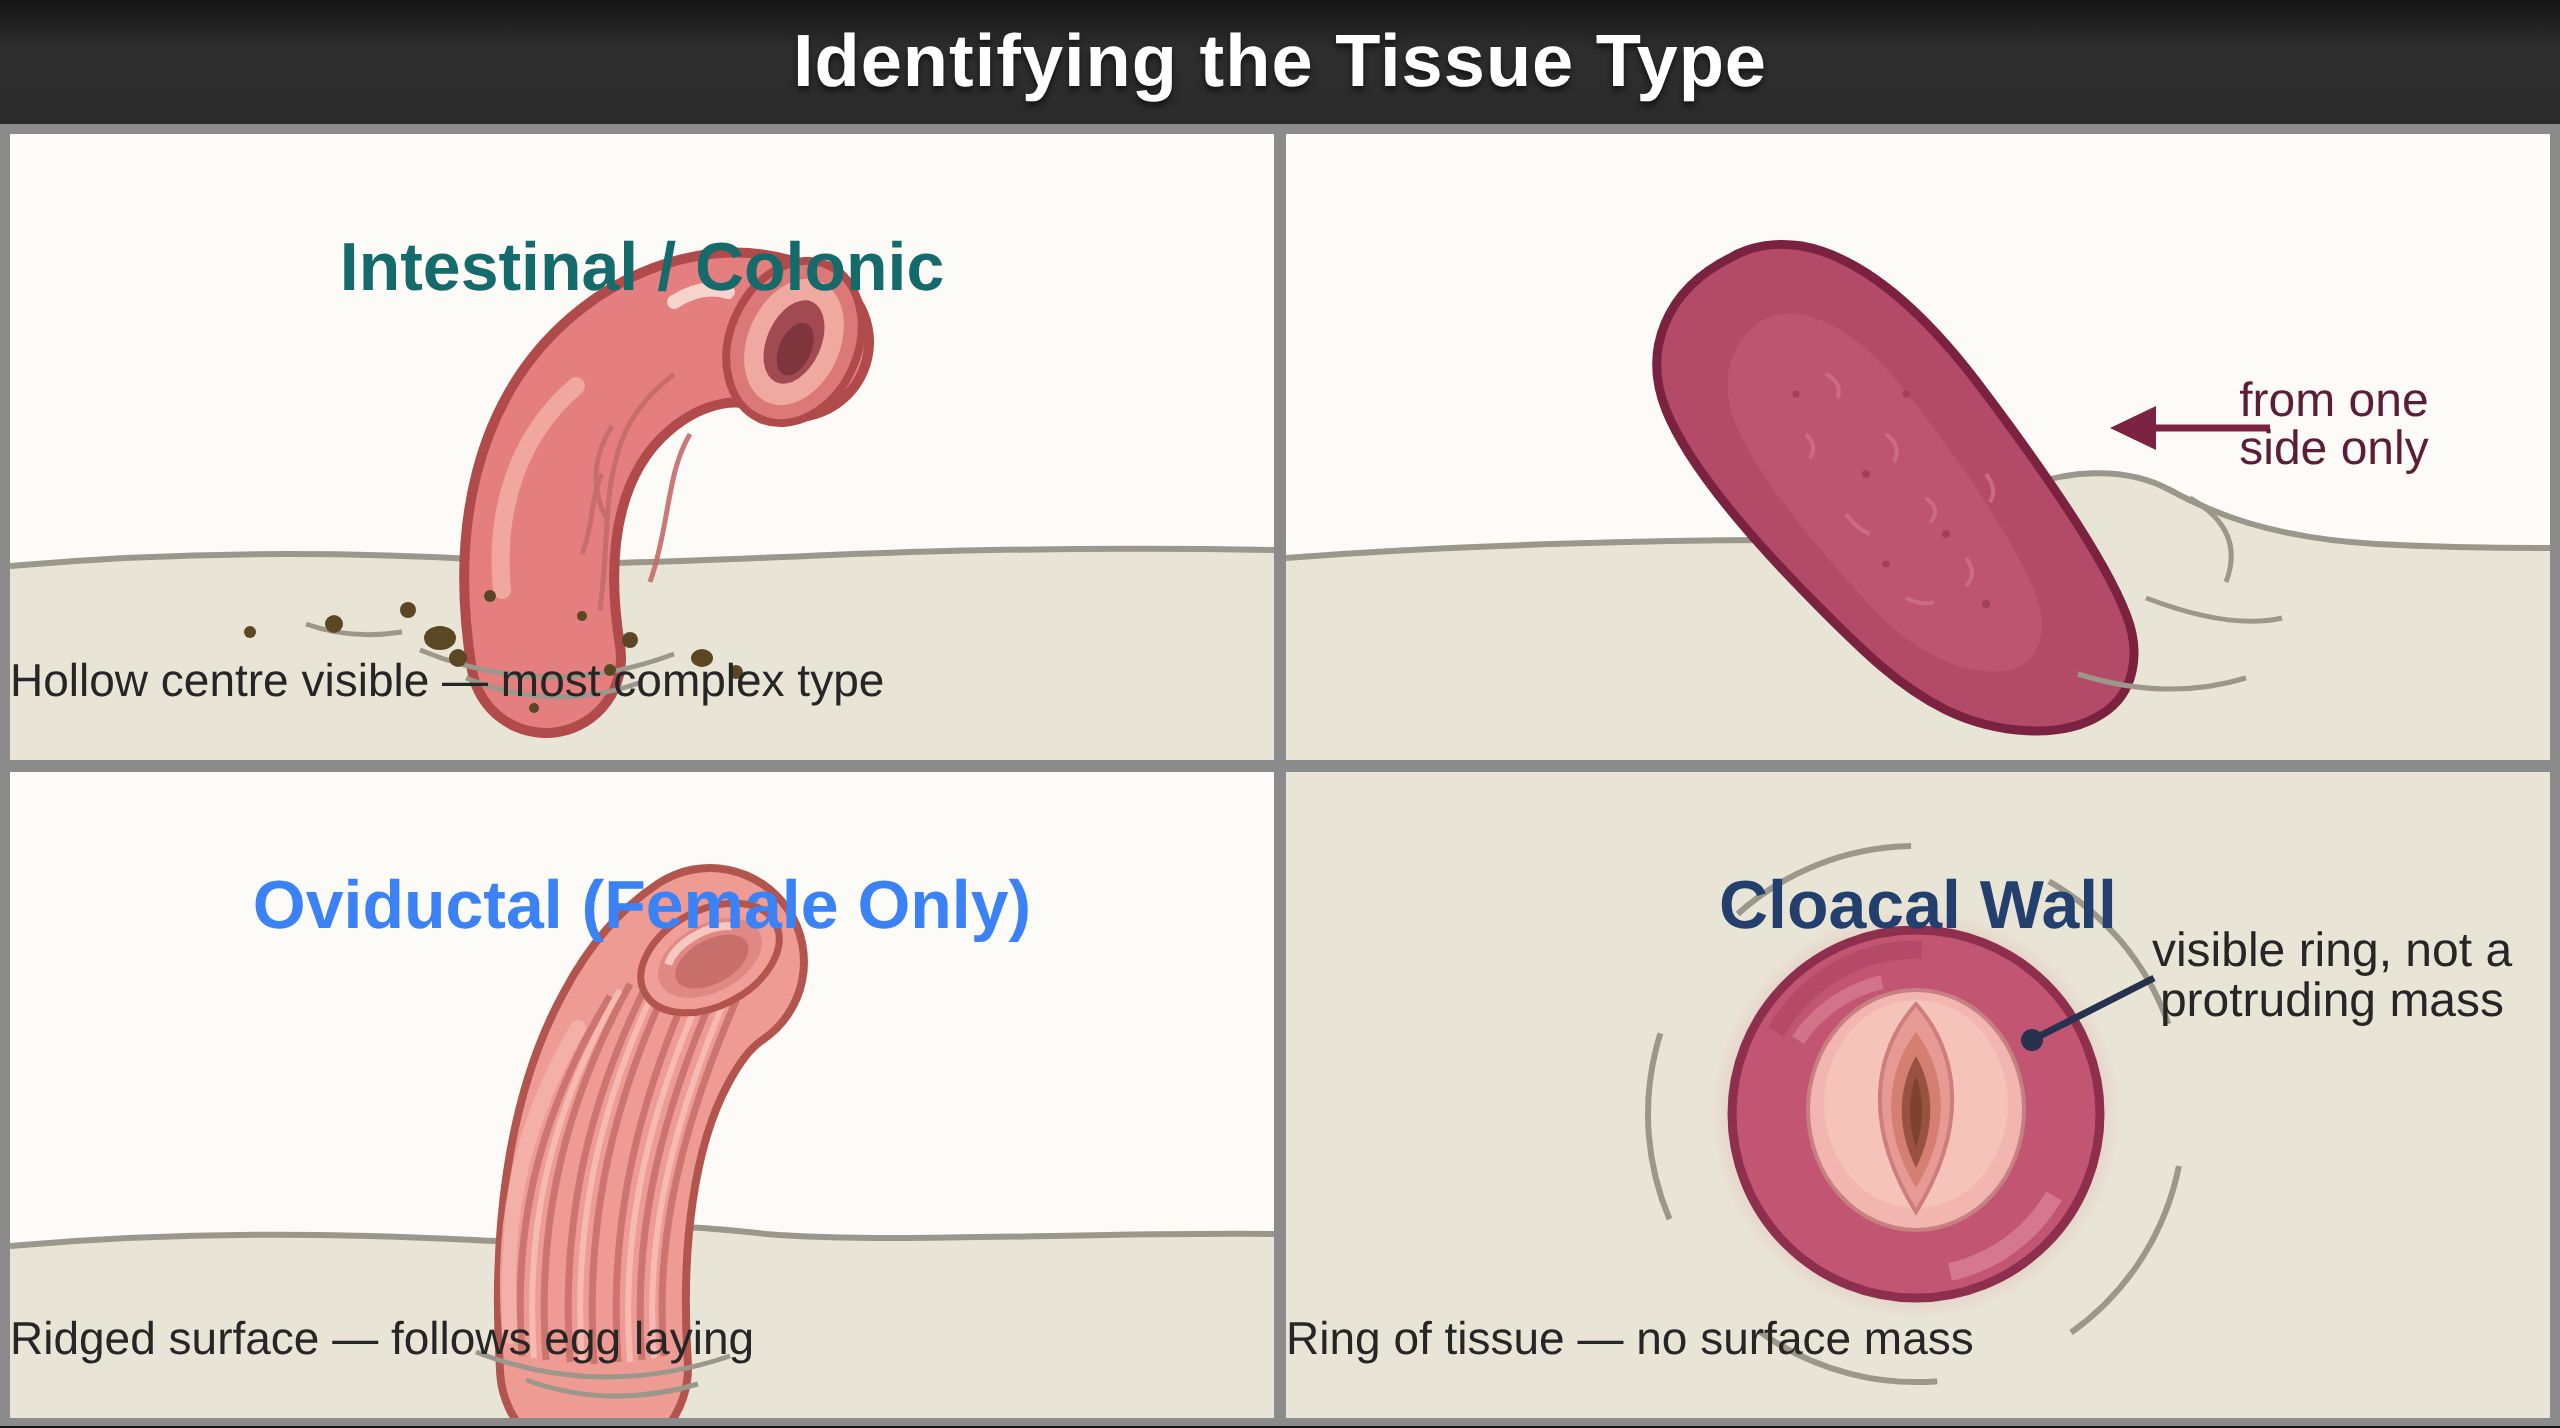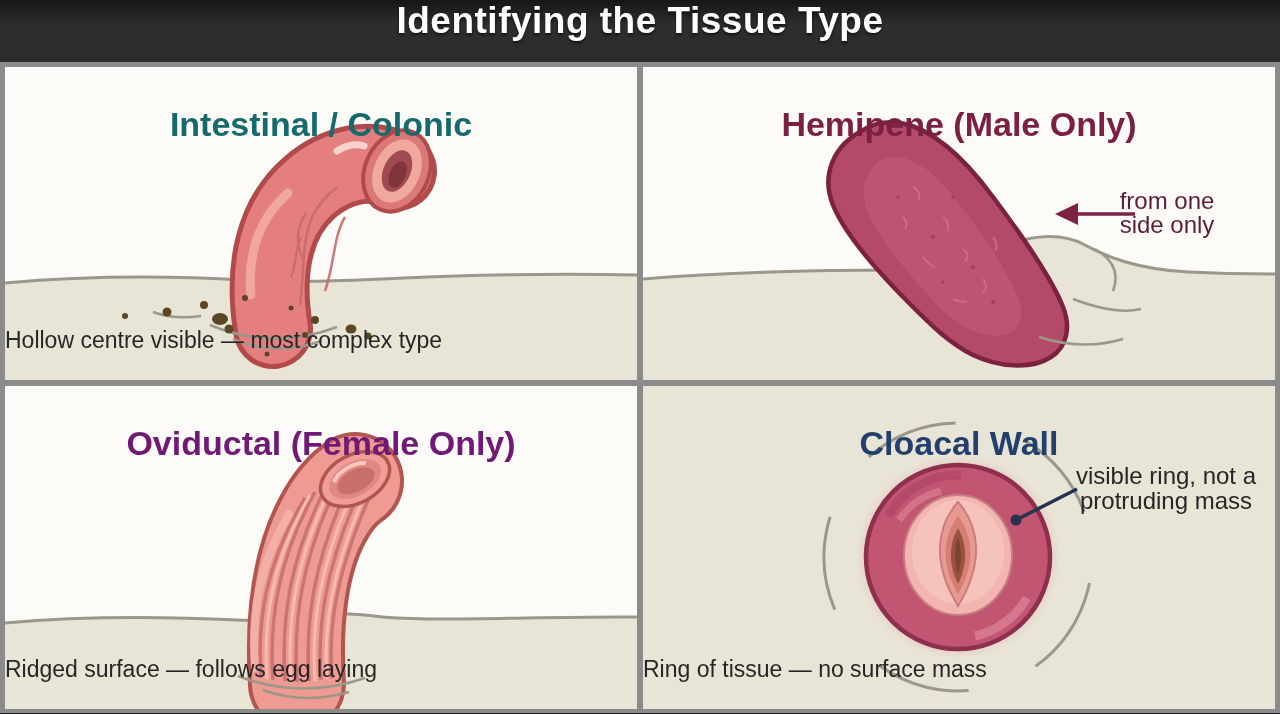--- a/index.html
+++ b/index.html
@@ -6,44 +6,44 @@
   * { box-sizing:border-box; }
   #stage {
     position:relative; width:1280px; height:714px;
     background:#151515; overflow:hidden;
     font-family:"Liberation Sans", sans-serif;
   }
   
   #title-bar {
     height:62px; width:1280px;
     background:linear-gradient(#161616, #2e2e2e 40%, #2b2b2b);
-    display:flex; align-items:flex-start; justify-content:center;
+    display:flex; align-items:center; justify-content:center;
   }
   #title-bar h1 {
     margin:0; color:#fff; font-size:37px; font-weight:bold; letter-spacing:.5px;
     text-shadow:0 2px 3px rgba(0,0,0,.6);
   }
   
   #grid {
     display:grid;
     grid-template-columns:632px 632px;
     grid-template-rows:313px 323px;
     gap:6px;
     background:#8b8b8b;
     padding:5px 5px 4px 5px;
   }
   .panel { position:relative; background:#fcfbf8; overflow:hidden; }
   .panel.beige { background:#e9e5d6;padding-left:16px; }
   .panel-title {
-    position:absolute; top:10px; left:0; right:0;
+    position:absolute; top:20px; left:0; right:0;
     text-align:center; font-size:34px; font-weight:bold; z-index:5;
   }
   .panel-intestinal .panel-title { color:#156a6c; }
   .panel-hemipene  .panel-title { color:#7b1f43; }
-  .panel-oviductal .panel-title { color:#701a75; }
+  .panel-oviductal .panel-title { color:#3b82f6; }
   .panel-cloacal   .panel-title { color:#233f6d; }
   .caption {
     position:absolute; bottom:3px; left:0; right:0;
     text-align:left; font-size:23px; color:#262626; z-index:5;
   }
   .illustration { position:absolute; top:0; left:0; z-index:1; }
   .annotation {
     position:absolute; z-index:6; text-align:center;
     font-size:24px; line-height:24px; color:#262626;
   }
@@ -108,21 +108,20 @@
           <circle cx="224" cy="262" r="4.5"></circle>
           <circle cx="286" cy="241" r="2.5"></circle>
           <circle cx="262" cy="287" r="2.5"></circle>
         </g>
       </svg>
 
       <p class="caption">Hollow centre visible — most complex type</p>
     </section>
 
     <section class="panel panel-hemipene">
-      <h2 class="panel-title">Hemipene (Male Only)</h2>
 
       <svg class="illustration" width="632" height="313" viewBox="0 0 632 313">
 
         <path d="M0,212 C90,205 190,203 258,203 C310,203 330,196 362,180 C388,167 420,166 442,178 C462,189 492,202 545,205 C585,207 612,207 632,207 L632,313 L0,313 Z" fill="#e9e5d6"></path>
         <path d="M0,212 C90,205 190,203 258,203 C310,203 330,196 362,180 C388,167 420,166 442,178 C462,189 492,202 545,205 C585,207 612,207 632,207" fill="none" stroke="#9b978b" stroke-width="3"></path>
 
         <path d="M222,62 C190,78 178,108 190,138 C202,168 238,208 268,238 C288,258 306,276 330,288 C355,300 388,303 408,290 C424,280 428,260 420,240 C410,214 380,170 350,130 C322,92 290,62 258,56 C245,54 232,56 222,62 Z" fill="#b34a68" stroke="#7a2240" stroke-width="4.5"></path>
         <path d="M240,92 C220,104 216,126 226,148 C240,178 270,212 296,240 C316,260 340,272 362,268 C378,264 382,246 374,228 C360,196 332,156 306,124 C286,100 262,84 240,92 Z" fill="#c05a76" opacity=".75"></path>
         <g fill="none" stroke="#cf7188" stroke-width="2" opacity=".85">
           <path d="M300,150 q8,6 4,14"></path>

